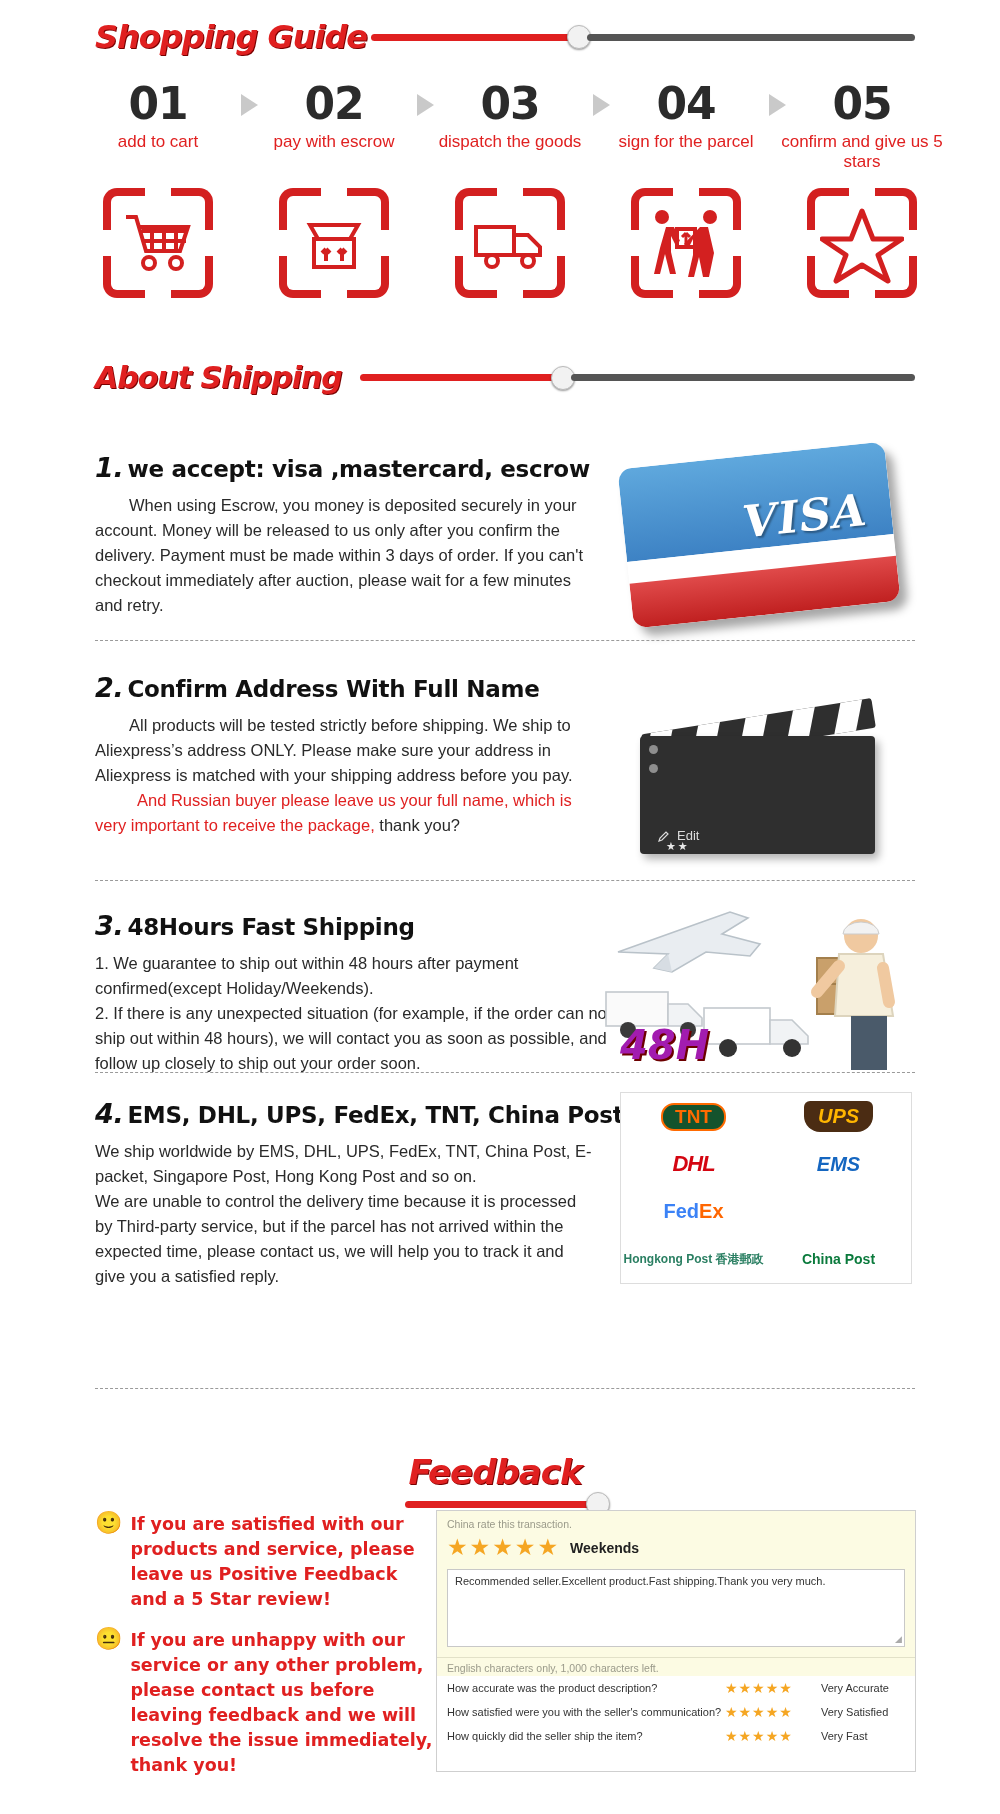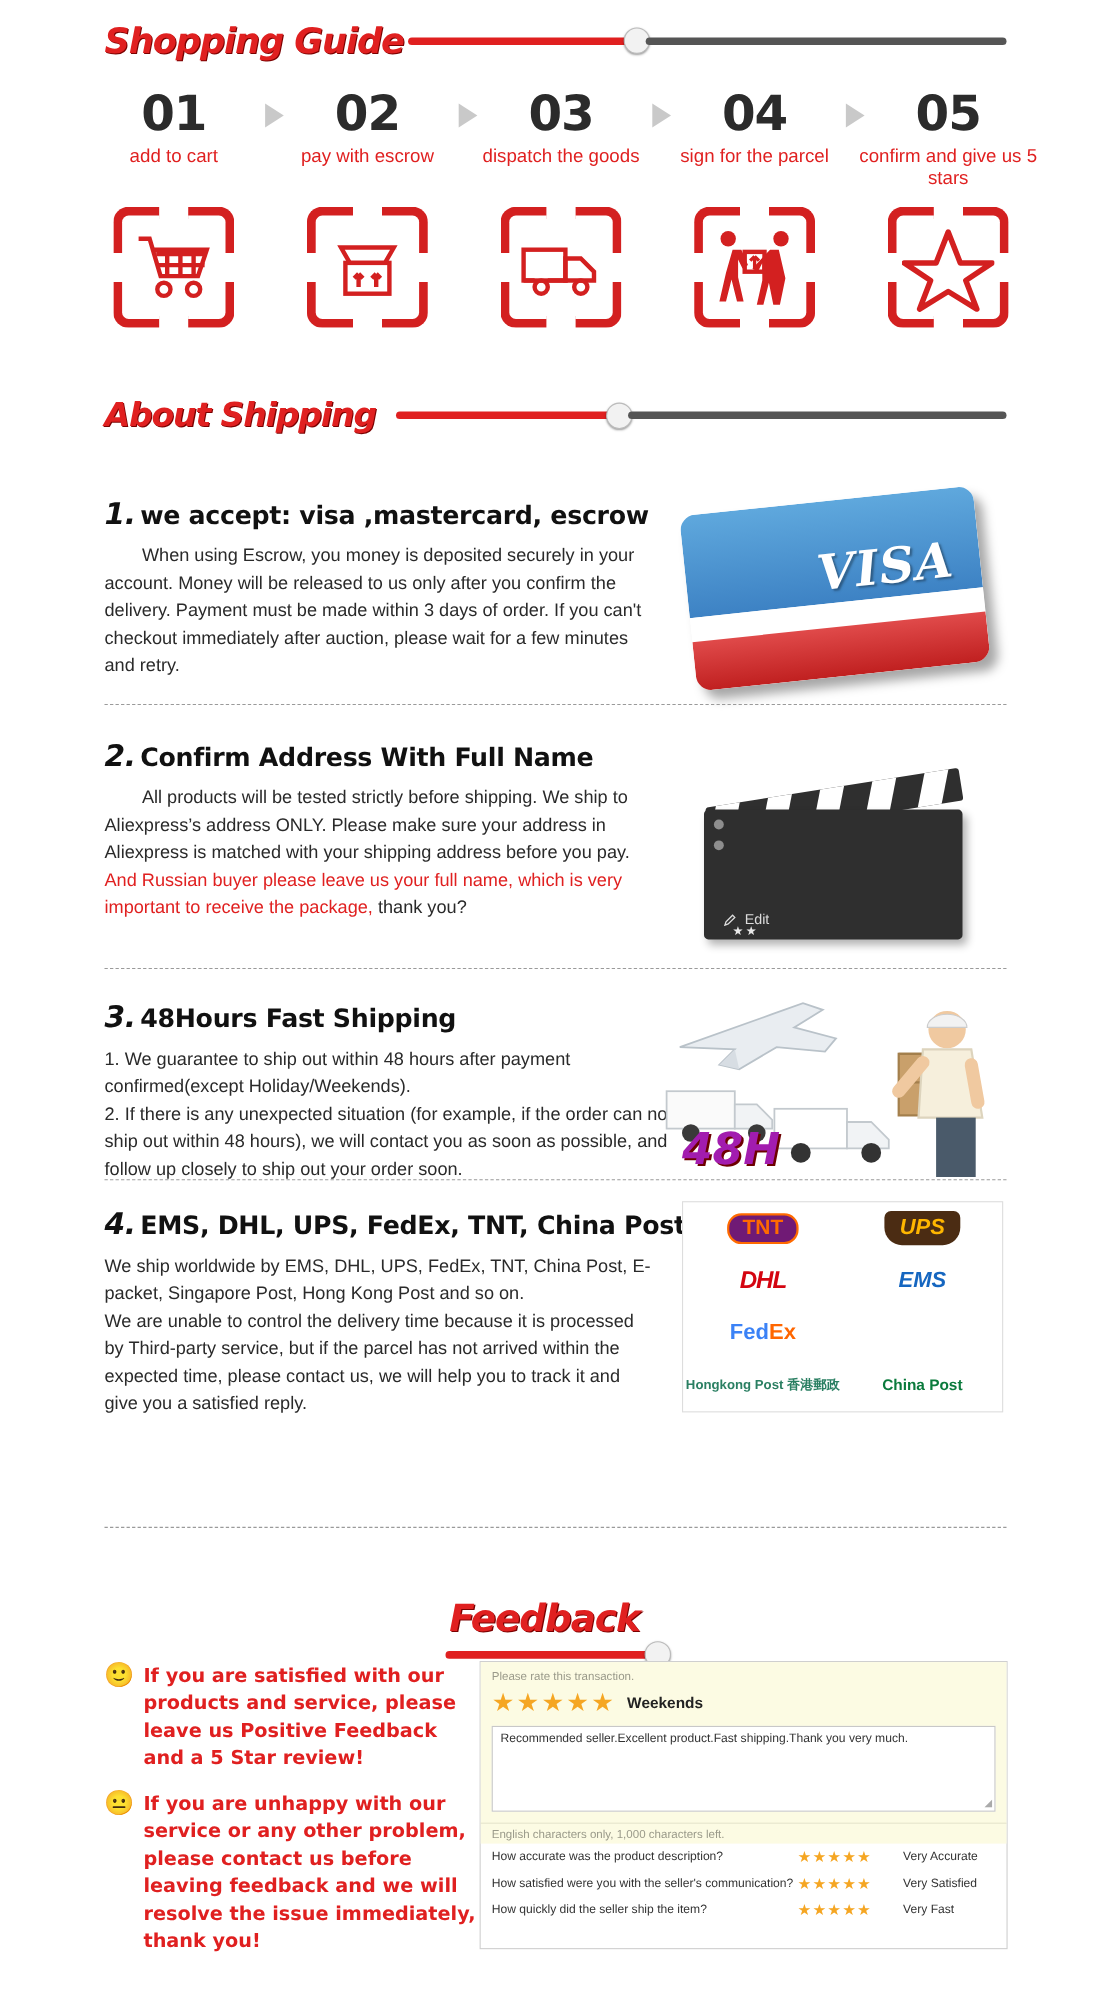--- a/index.html
+++ b/index.html
@@ -70,21 +70,21 @@
   .ship-item{position:absolute;left:95px;width:820px;}
   .ship-title{
     font-family:"DejaVu Sans", sans-serif;
     font-weight:bold;font-size:23px;color:#111;margin-bottom:10px;
     letter-spacing:-.3px;
   }
   .ship-title .n{font-style:italic;font-size:27px;padding-right:4px;}
   .ship-text{
     font-size:16.5px;line-height:25px;color:#2a2a2a;width:495px;
   }
-  .ship-text .red{color:#e02020;}
+  .ship-text .red{color:#e02020;margin-left:42px;}
   .indent{display:inline-block;width:34px;}
   .dashes{
     position:absolute;left:95px;width:820px;border-top:1px dashed #9a9a9a;height:0;
   }
 
   
   .visa{
     position:absolute;left:625px;top:455px;width:268px;height:160px;
     transform:rotate(-6deg);
   }
@@ -134,21 +134,21 @@
   .courier{position:absolute;left:165px;top:6px;}
 
   
   .carriers{
     position:absolute;left:620px;top:1092px;width:290px;height:190px;
     border:1px solid #ddd;background:#fff;
     display:grid;grid-template-columns:1fr 1fr;grid-template-rows:repeat(4,1fr);
     align-items:center;justify-items:center;
   }
   .carriers div{font-weight:bold;}
-  .tnt{color:#ff6a00;font-size:19px;border:2px solid #ff6a00;border-radius:13px;padding:1px 12px;background:#701a75;}
+  .tnt{color:#ff6a00;font-size:19px;border:2px solid #ff6a00;border-radius:13px;padding:1px 12px;background:#14532d;}
   .ups{background:#4b2c13;color:#ffb600;font-size:20px;padding:4px 14px;border-radius:6px 6px 16px 16px;font-style:italic;}
   .dhl{color:#d40511;font-size:22px;font-style:italic;letter-spacing:-1px;}
   .ems{color:#1566c0;font-size:20px;font-style:italic;}
   .fedex{font-size:20px;}
   .fedex .f{color:#3b82f6;}
   .fedex .e{color:#ff6600;}
   .hkpost{color:#2a7f62;font-size:12px;text-align:center;line-height:14px;}
   .chinapost{color:#0a7a3c;font-size:14px;text-align:left;line-height:15px;}
 
   
@@ -454,21 +454,21 @@
       <span class="fb-text">If you are satisfied with our products and service, please leave us Positive Feedback and a 5 Star review!</span>
     </div>
     <div class="fb-para">
       <span class="emoji">😐</span>
       <span class="fb-text">If you are unhappy with our service or any other problem, please contact us before leaving feedback and we will resolve the issue immediately, thank you!</span>
     </div>
   </div>
 
   <div class="rate-box">
     <div class="rate-top">
-      <div class="rate-hint">Please rate this transaction.</div>
+      <div class="rate-hint">China rate this transaction.</div>
       <div class="stars-row">
         <span class="big-stars">★★★★★</span>
         <span class="excellent">Weekends</span>
       </div>
       <div class="review-area">
         <span>Recommended seller.Excellent product.Fast shipping.Thank you very much.</span>
         <span class="grip">◢</span>
       </div>
     </div>
     <div class="chars">English characters only, 1,000 characters left.</div>

